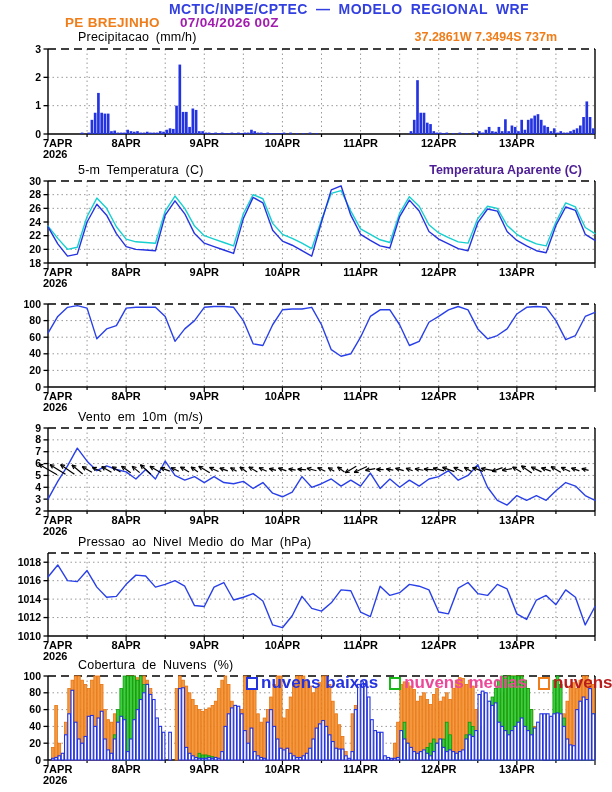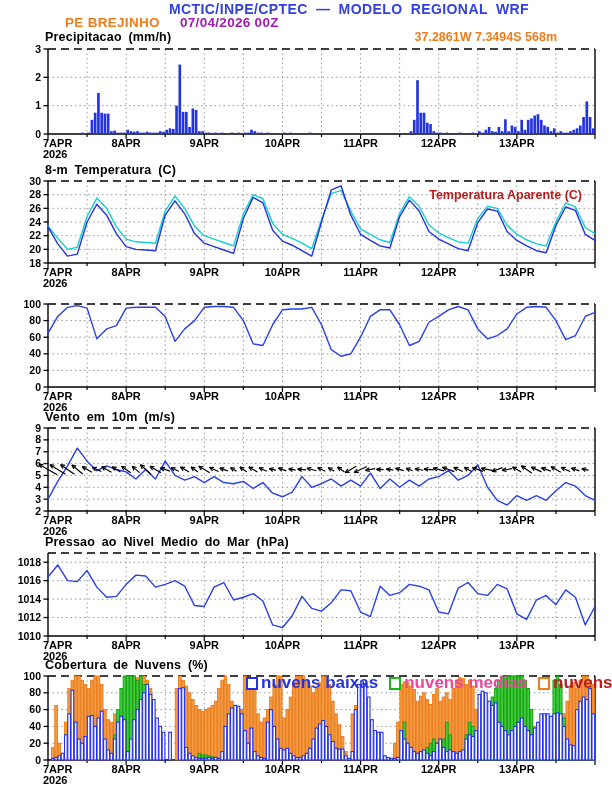--- a/index.html
+++ b/index.html
@@ -2,21 +2,21 @@
 <html><head>
 <meta charset="utf-8">
 <style>
   html,body{margin:0;padding:0;background:#fff;}
   .page{position:relative;width:612px;height:792px;background:#fff;overflow:hidden;
         font-family:"Liberation Sans",sans-serif;}
   .hdr1{position:absolute;top:1px;left:0;width:100%;text-align:center;
         font-size:14px;font-weight:bold;letter-spacing:.4px;word-spacing:4px;padding-left:43px;}
   .hdr2-station{position:absolute;top:15px;left:36px;font-size:13.5px;font-weight:bold;letter-spacing:.3px;}
   .hdr2-run{position:absolute;top:15px;left:180px;font-size:13.5px;font-weight:bold;letter-spacing:.3px;}
-  .ptitle{position:absolute;left:45px;font-size:12.5px;font-weight:bold;color:#000;
+  .ptitle{position:absolute;left:78px;font-size:12.5px;font-weight:normal;color:#000;
           letter-spacing:.2px;word-spacing:3px;white-space:nowrap;}
   .coords{position:absolute;right:55px;top:30px;font-size:12.5px;font-weight:bold;white-space:nowrap;}
   .rlabel{position:absolute;right:30px;top:163px;font-size:12.5px;font-weight:bold;white-space:nowrap;}
   .legend{position:absolute;left:246px;top:658px;display:flex;gap:11px;
           font-size:17px;font-weight:bold;white-space:nowrap;margin-top:15px;}
   .lg-item{display:flex;align-items:center;}
   .lg-sq{width:8px;height:9px;border:2px solid #000;background:#fff;display:inline-block;margin-right:3px;}
   svg{position:absolute;top:0;left:0;}
   svg text{font-family:"Liberation Sans",sans-serif;font-weight:bold;fill:#000;}
   svg text.ylab{font-size:10.5px;}
@@ -1056,24 +1056,24 @@
         <rect x="588.74" y="688.60" width="2.66" height="71.40" fill="#ffffff" stroke="#2433e0" stroke-width="1.1"></rect>
         <rect x="591.99" y="713.80" width="2.66" height="46.20" fill="#ffffff" stroke="#2433e0" stroke-width="1.1"></rect>
       </g>
     </svg>
 
   <div class="hdr1" style="color: rgb(51, 64, 224);">MCTIC/INPE/CPTEC — MODELO REGIONAL WRF</div>
   <span class="hdr2-station" style="color: rgb(239, 125, 26); padding-left: 29px;">PE BREJINHO</span>
   <span class="hdr2-run" style="color: #a21caf;">07/04/2026 00Z</span>
 
   <div class="ptitle" style="top:30px">Precipitacao (mm/h)</div>
-  <div class="coords" style="color: rgb(239, 125, 26);">37.2861W 7.3494S 568m</div>
+  <div class="coords" style="color: rgb(239, 125, 26);">37.2861W 7.3494S 737m</div>
 
-  <div class="ptitle" style="top:163px">8-m Temperatura (C)</div>
-  <div class="rlabel" style="color: #b91c1c; margin-top: 25px;">Temperatura Aparente (C)</div>
+  <div class="ptitle" style="top:163px">5-m Temperatura (C)</div>
+  <div class="rlabel" style="color: #4c1d95;">Temperatura Aparente (C)</div>
 
   <div class="ptitle" style="top:410px">Vento em 10m (m/s)</div>
   <div class="ptitle" style="top:658px">Cobertura de Nuvens (%)</div>
   <div class="ptitle" style="top:535px">Pressao ao Nivel Medio do Mar (hPa)</div>
 
   <div class="legend">
     <span class="lg-item" style="color: rgb(36, 51, 224);">
         <span class="lg-sq" style="border-color: rgb(36, 51, 224);"></span>
         <span>nuvens baixas</span>
       </span>

